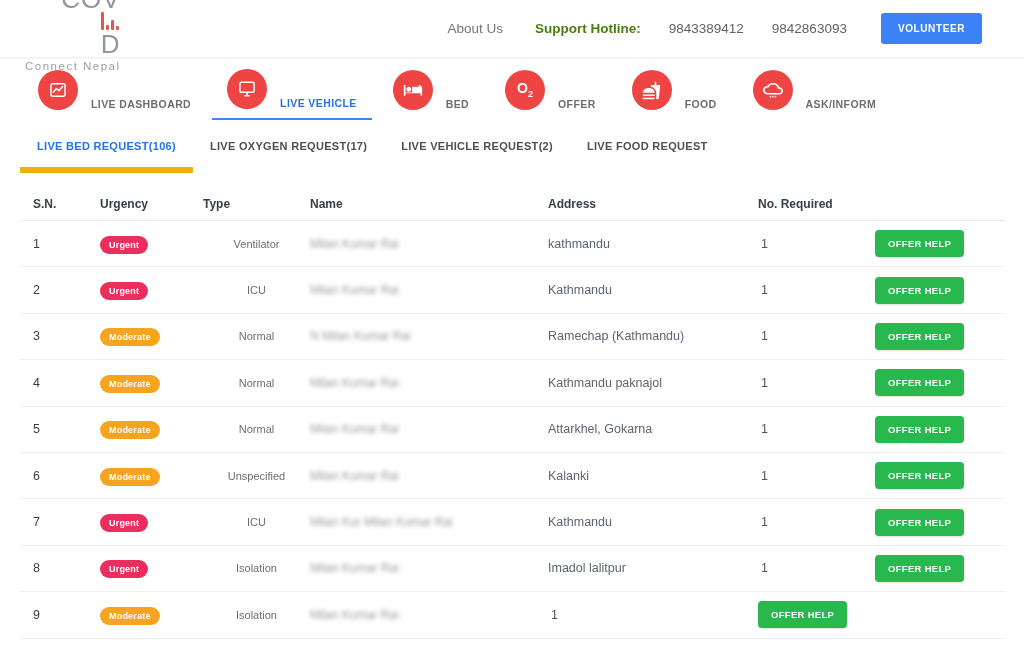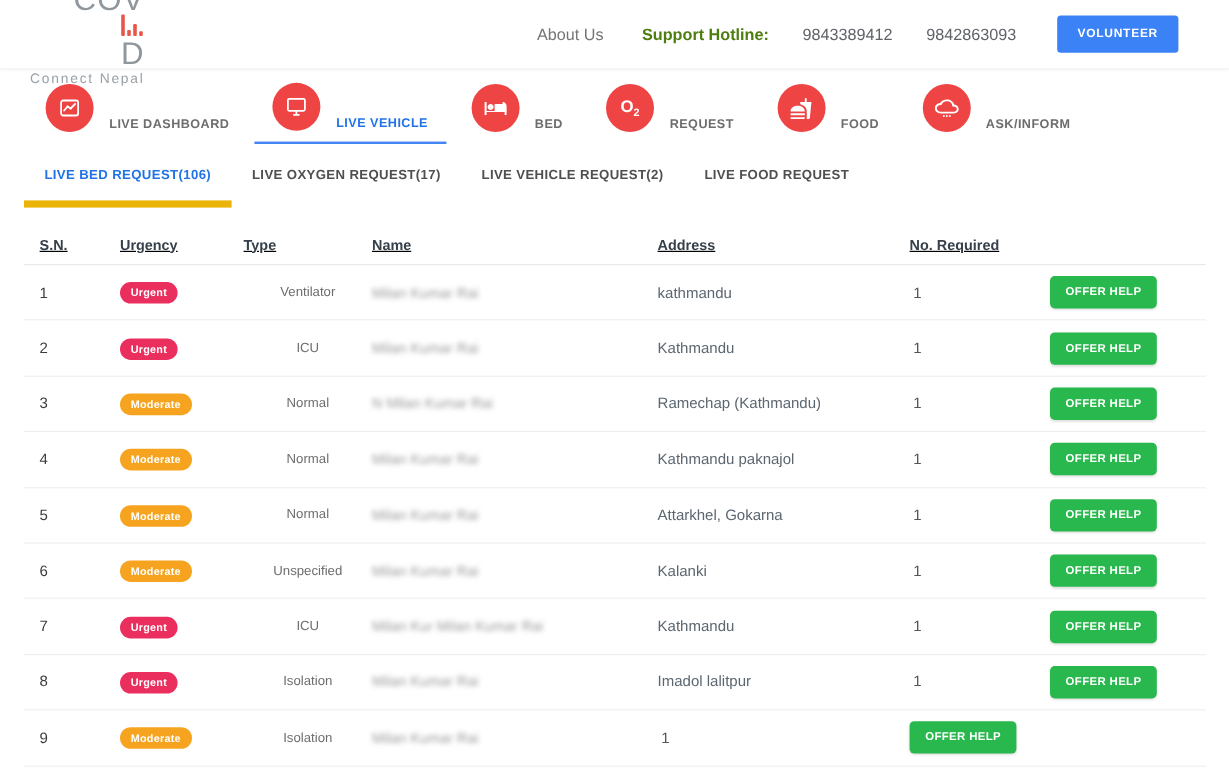--- a/index.html
+++ b/index.html
@@ -44,21 +44,21 @@
   .sub-tabs { display:flex; margin-top:12px; padding-left:20px; }
   .tab { font-size:11px; font-weight:bold; color:#4f4f4f; letter-spacing:.3px;
     padding:8px 17px 15px 17px; cursor:pointer; white-space:nowrap; }
   .tab.active { color:#2273e8; border-bottom:6px solid #eab308; }
 
   
   .table { margin:14px 19px 0 20px; }
   .thead, .row { display:grid;
     grid-template-columns:80px 103px 107px 238px 210px 117px 1fr;
     align-items:center; }
-  .thead { height:34px; border-bottom:1px solid #e9e9e9;text-decoration:underline; }
+  .thead { height:34px; border-bottom:1px solid #e9e9e9; }
   .th { font-size:12px; font-weight:bold; color:#37404a; }
   .th:first-child, .row .sn { padding-left:13px; }
   .row { height:46.4px; border-bottom:1px solid #efefef; }
   .sn { font-size:12.5px; color:#3c3c3c; }
   .badge { display:inline-block; color:#fff; font-size:9px; font-weight:bold;
     padding:4px 9px; border-radius:9px; letter-spacing:.2px; }
   .badge.urgent { background:#ea2e5e; }
   .badge.moderate { background:#f6a41f; }
   .type { font-size:11px; color:#6e6e6e;text-align:center; }
   .name { font-size:12px; color:#8a8a8a; filter:blur(2.2px); opacity:.85; }
@@ -120,21 +120,21 @@
       <svg viewBox="0 0 24 24" width="20" height="20" fill="#fff">
           <path d="M7 14c1.66 0 3-1.34 3-3S8.66 8 7 8s-3 1.34-3 3 1.34 3 3 3zm12-6h-8v7H3V6H1v13h2v-3h18v3h2v-9c0-2.21-1.79-4-4-4z"></path>
         </svg>
     </span>
     <span class="nav-label">BED</span>
   </div>
   <div class="nav-item">
     <span class="nav-circle">
         <span class="o2">O<sub>2</sub></span>
       </span>
-    <span class="nav-label">REQUEST</span>
+    <span class="nav-label">OFFER</span>
   </div>
   <div class="nav-item">
     <span class="nav-circle">
       <svg viewBox="0 0 24 24" width="19" height="19" fill="#fff">
           <path d="M18.06 22.99h1.66c.84 0 1.53-.64 1.63-1.46L23 5.05h-5V1h-1.97v4.05h-4.97l.3 2.34c1.71.47 3.31 1.32 4.27 2.26 1.44 1.42 2.43 2.89 2.43 5.29v8.05zM1 21.99V21h15.03v.99c0 .55-.45 1-1.01 1H2.01c-.56 0-1.01-.45-1.01-1.01zM16.03 14.99c0-8-15.03-8-15.03 0h15.03zM1.02 17h15v2h-15z"></path>
         </svg>
     </span>
     <span class="nav-label">FOOD</span>
   </div>
   <div class="nav-item">

